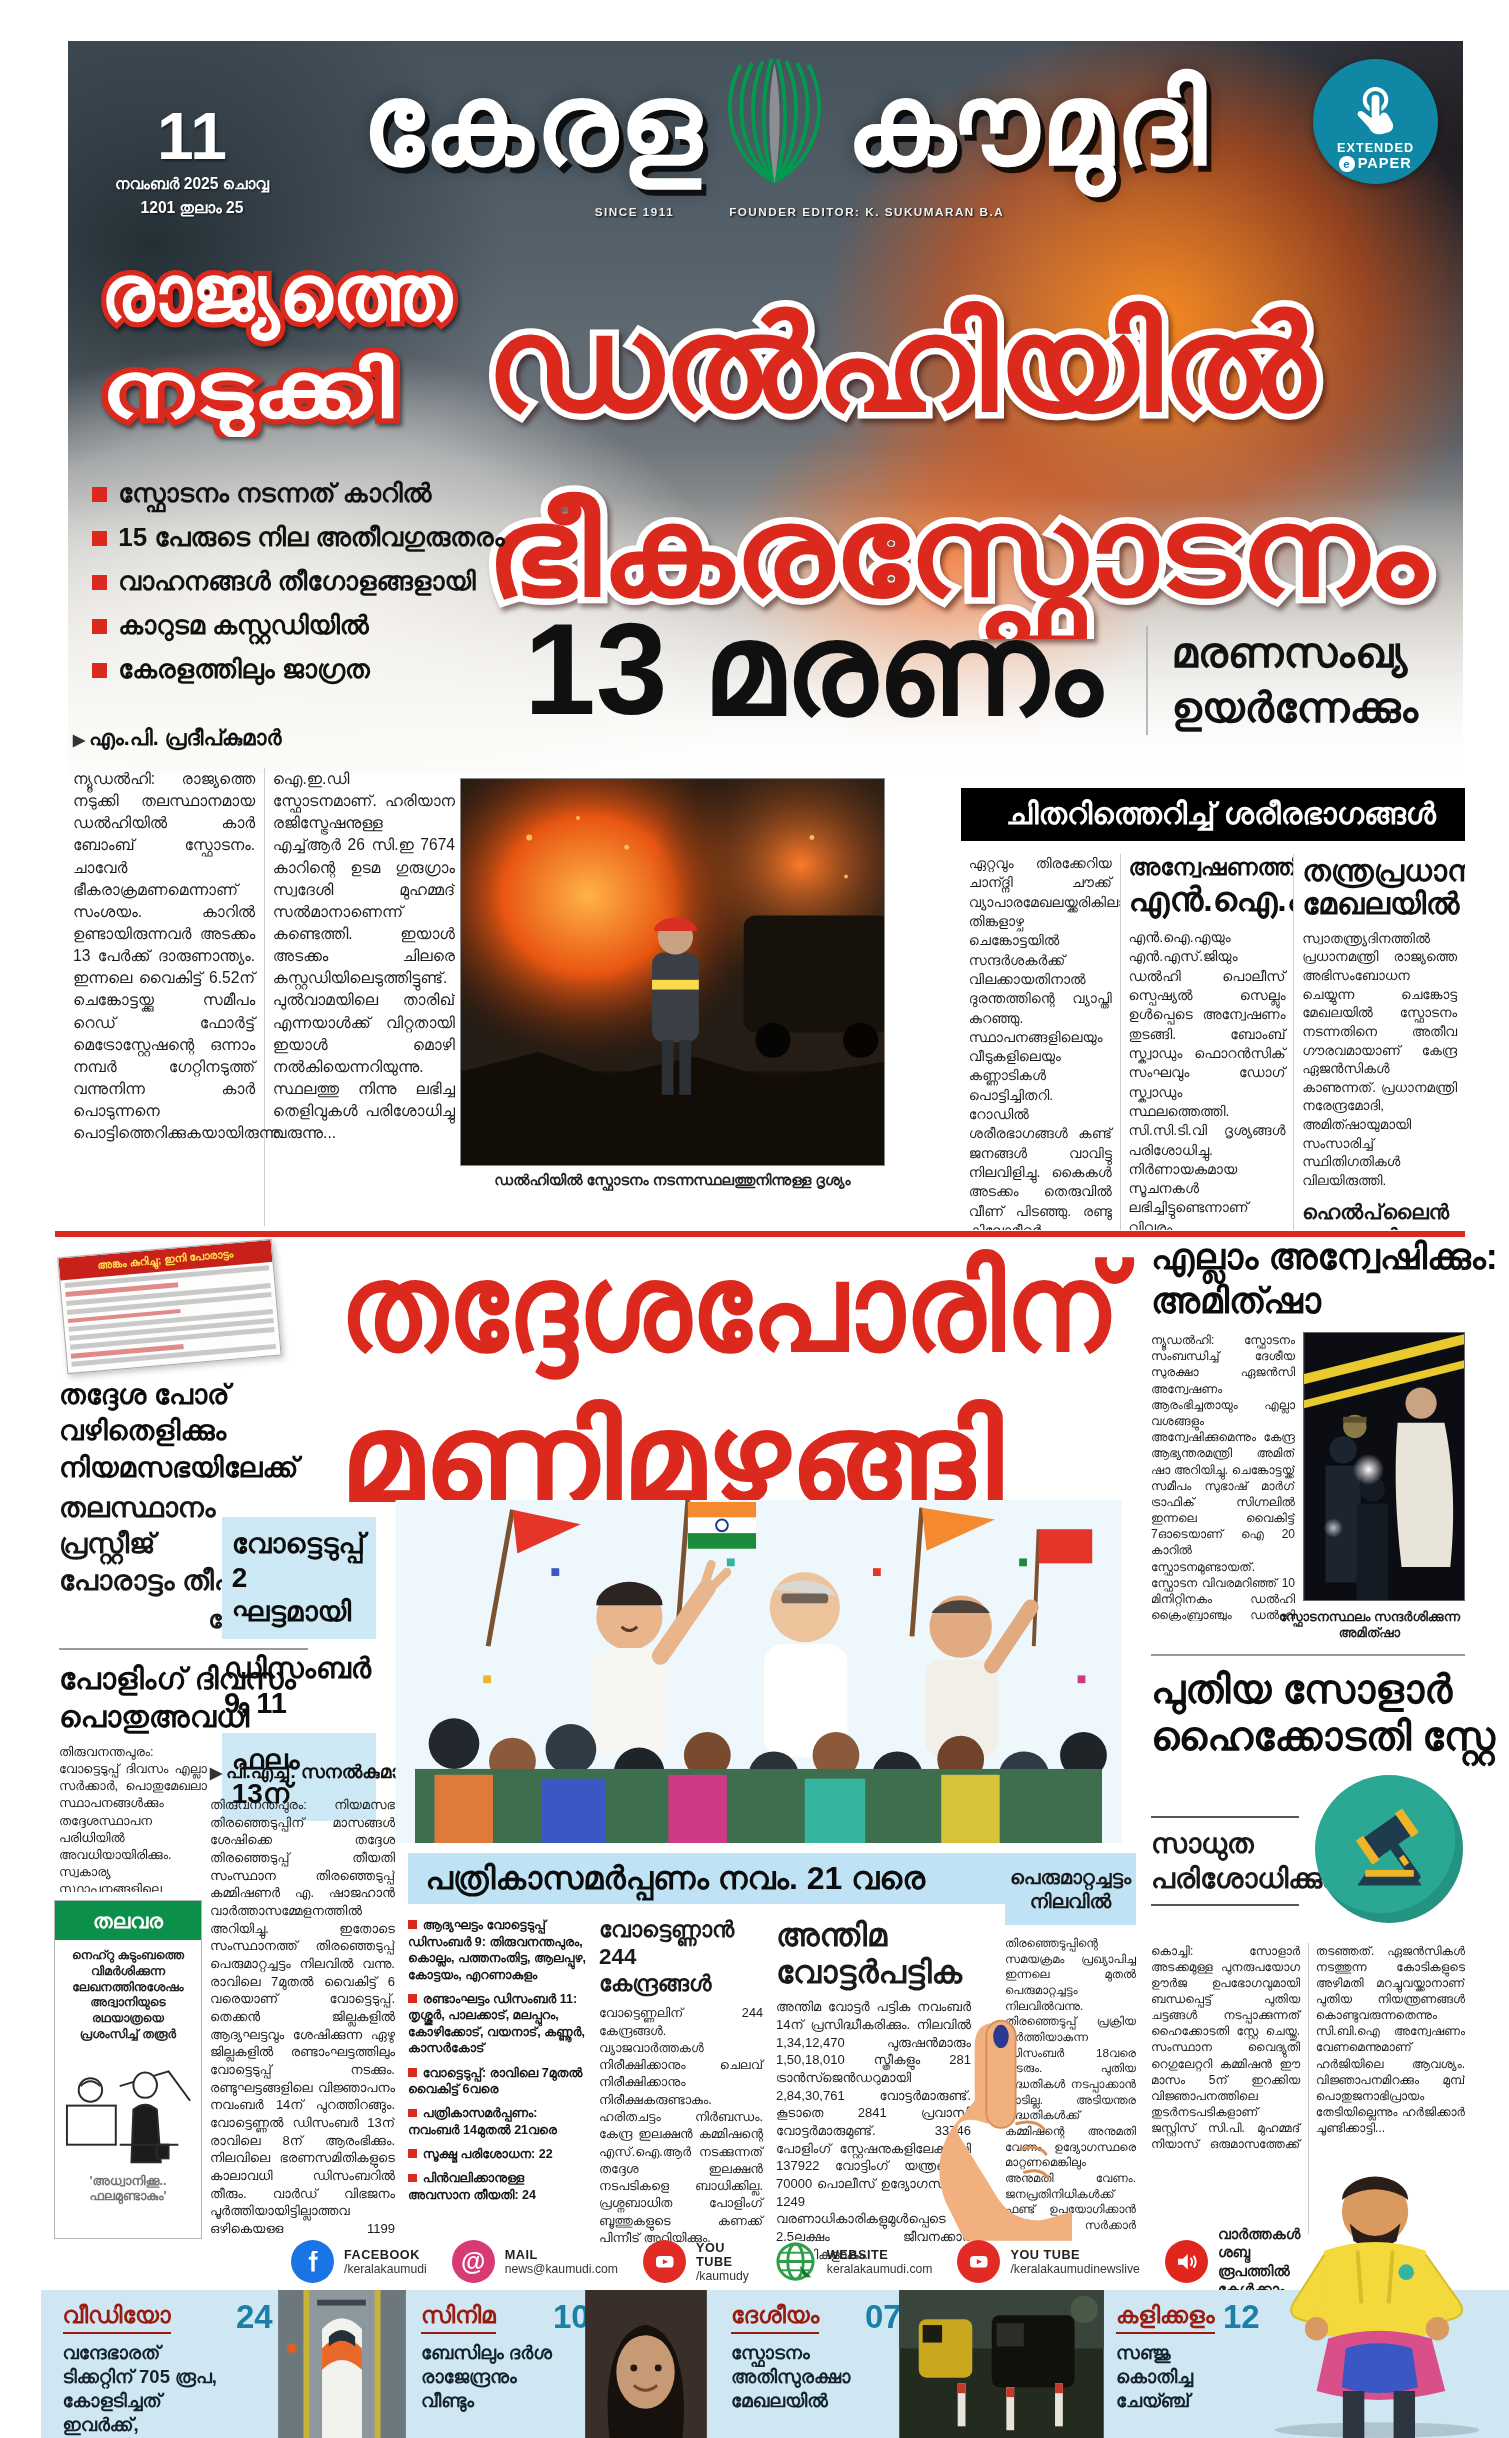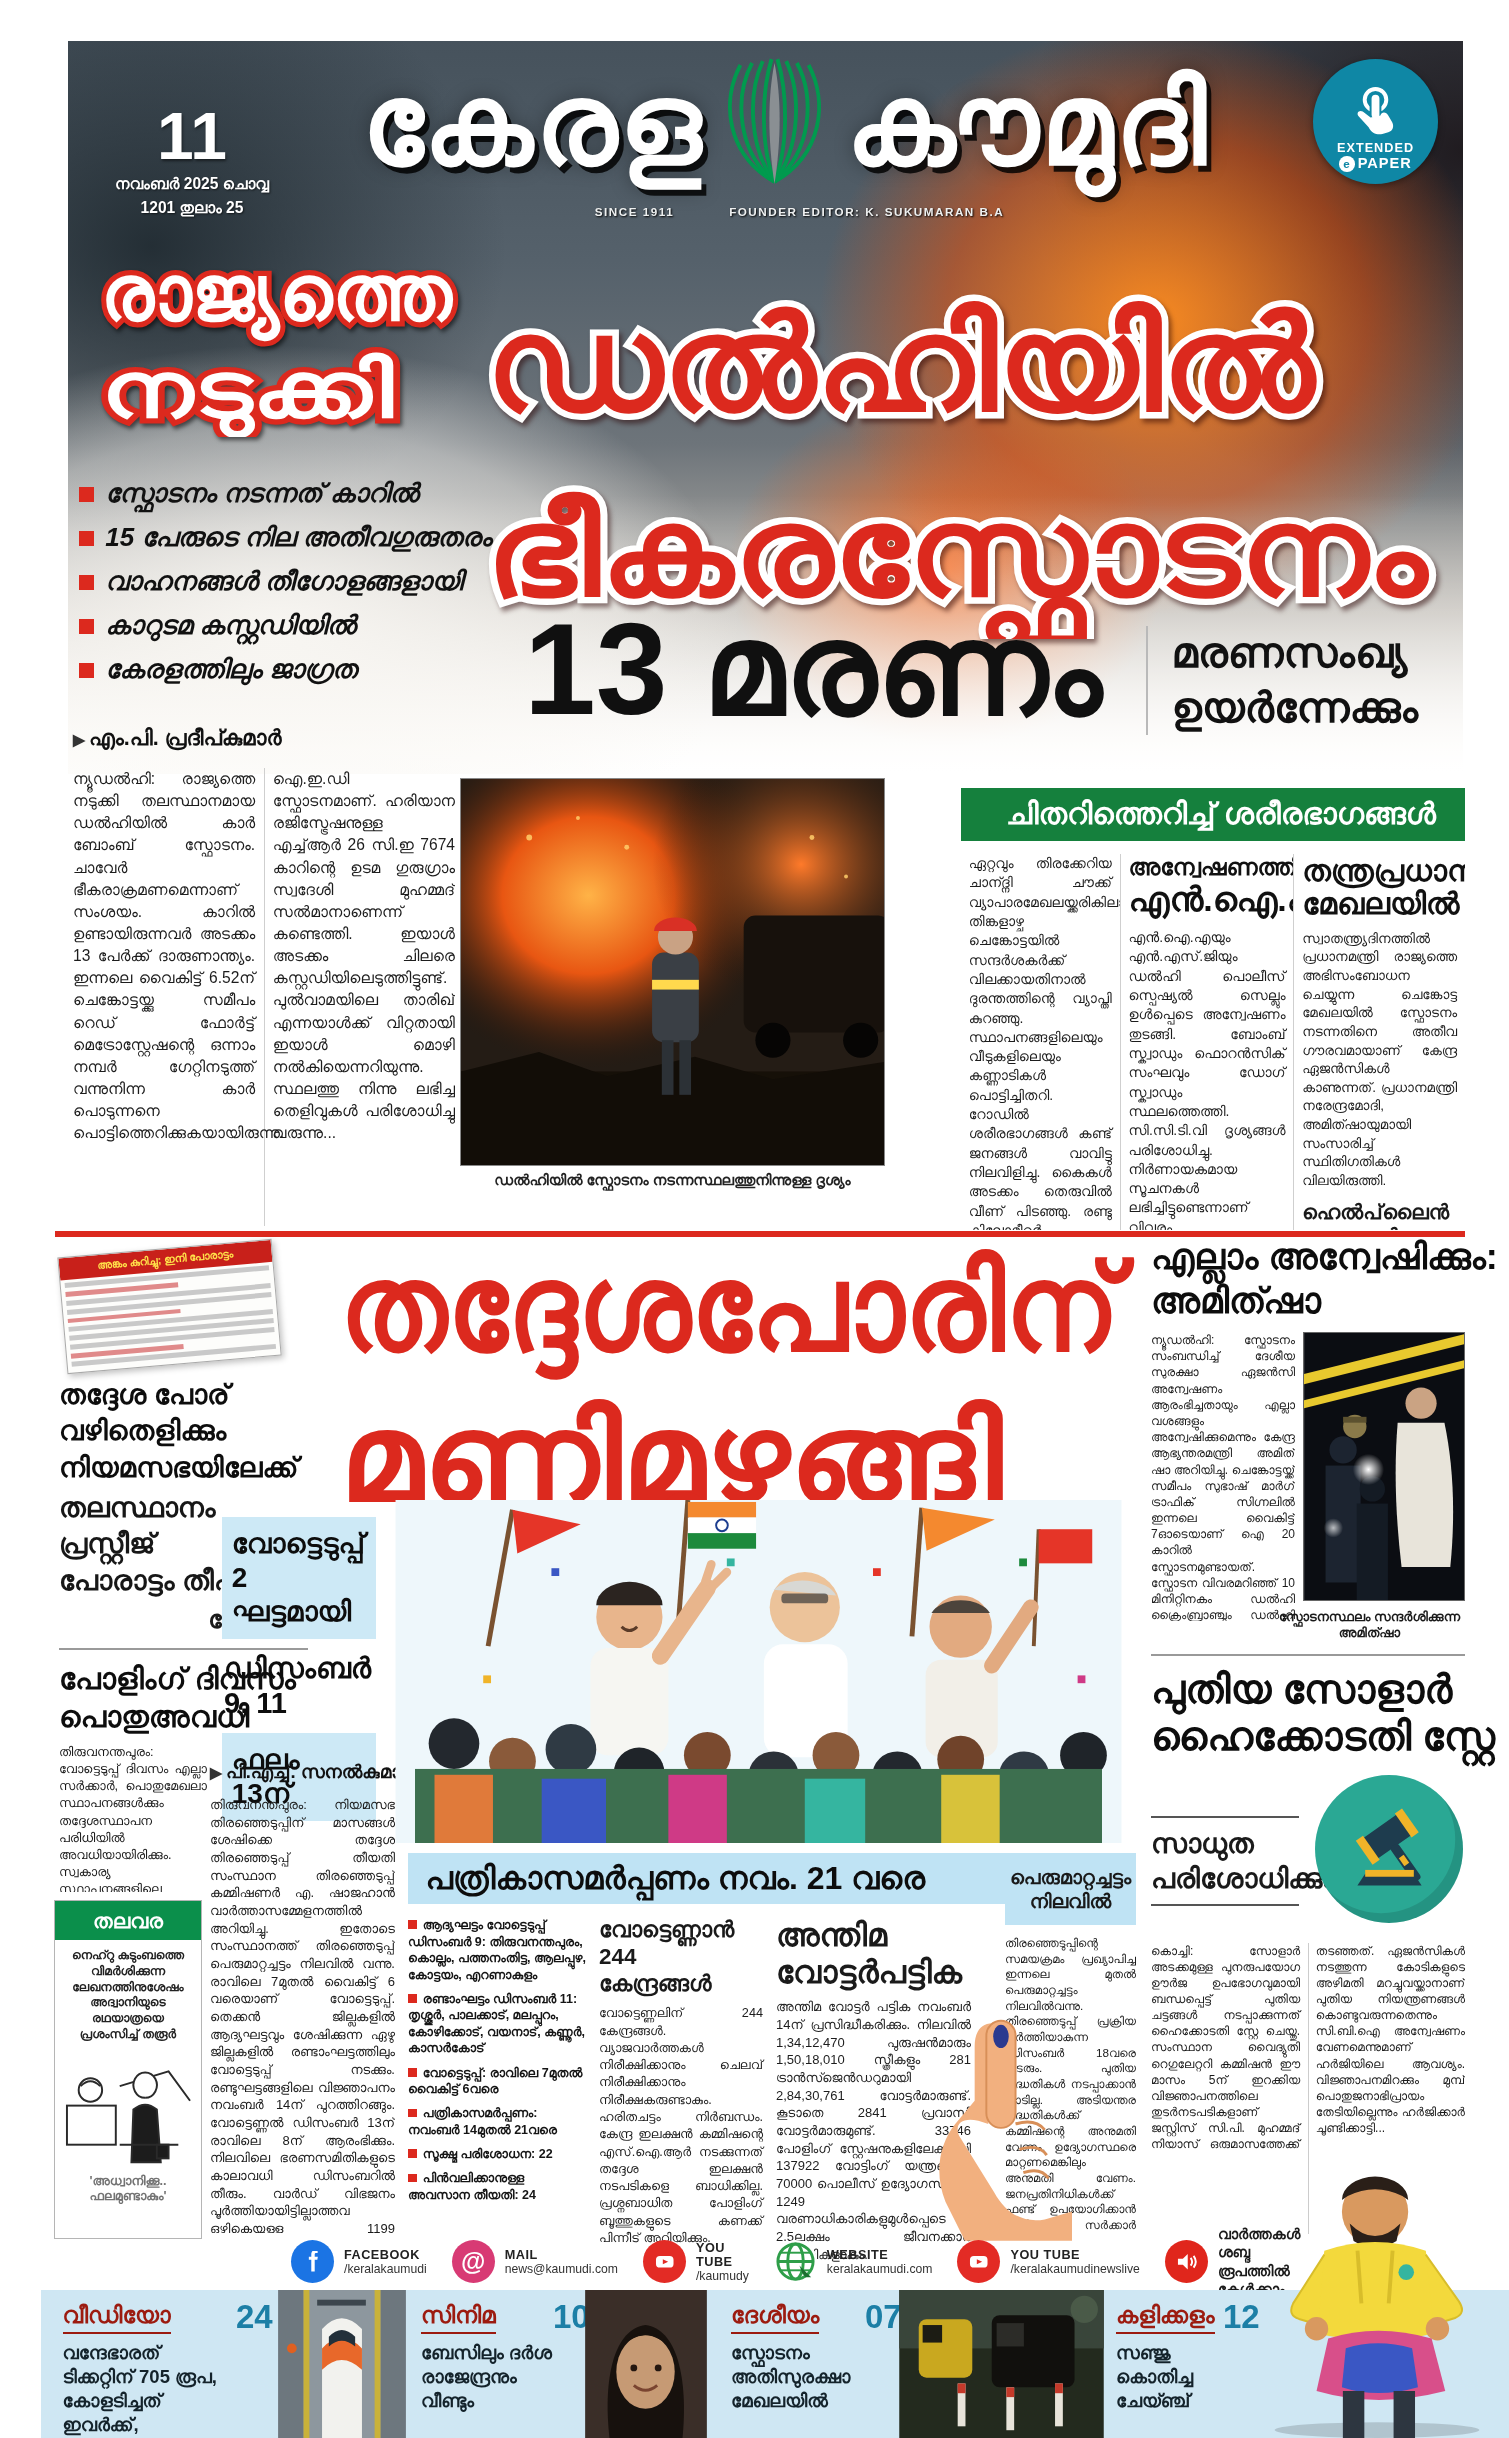--- a/index.html
+++ b/index.html
@@ -32,35 +32,35 @@
      color:#eef0f0;font-size:11.7px;letter-spacing:1.5px;font-weight:700;text-shadow:1px 1px 2px #000;}
   .epaper{position:absolute;right:25px;top:17.6px;width:125px;height:125px;border-radius:50%;
      background:#0f87a5;display:flex;flex-direction:column;align-items:center;justify-content:flex-end;
      padding-bottom:11.7px;box-shadow:0 2px 7.8px rgba(0,0,0,.4);cursor:pointer;}
   .epaper .ep1{color:#fff;font-size:12.7px;font-weight:800;letter-spacing:1px;}
   .epaper .ep2{color:#fff;font-size:14.6px;font-weight:800;letter-spacing:1px;}
   .ep-e{display:inline-block;background:#fff;color:#0f87a5;border-radius:50%;width:15.6px;height:15.6px;
      font-size:11.7px;line-height:15.6px;text-align:center;font-weight:900;margin-right:2.9px;}
   .kicker-svg{position:absolute;left:25px;top:201px;filter:drop-shadow(2.9px 3.9px 2px rgba(0,0,0,.55));}
   .head-svg{position:absolute;left:408px;top:232px;filter:drop-shadow(3.9px 4.9px 2.9px rgba(40,0,0,.5));}
-  .bullets{position:absolute;left:11px;top:437px;width:458px;list-style:none;margin:0;padding:0;font-style:italic;}
+  .bullets{position:absolute;left:24px;top:437px;width:458px;list-style:none;margin:0;padding:0;}
   .bullets li{font-size:26px;font-weight:800;color:#111;margin-bottom:12.7px;line-height:1.2;}
   .sq{display:inline-block;width:14.6px;height:14.6px;background:#dc291e;margin-right:11.7px;}
   .deaths{position:absolute;left:456px;top:564px;font-size:129px;font-weight:900;color:#101010;line-height:1;}
   .sidenote{position:absolute;left:1078px;top:585px;border-left:2.9px solid #b9b9b9;padding-left:23.4px;
      font-size:42px;font-weight:800;color:#111;line-height:1.3;}
 
   
   .byline{font-size:21.5px;font-weight:800;color:#111;}
   .byline .tri{color:#333;font-size:15.6px;margin-right:3.9px;}
   .lead-body{position:absolute;left:73px;top:768px;width:382px;height:458px;font-size:15.6px;line-height:1.42;
      text-align:justify;column-count:2;column-gap:17.6px;column-rule:1px solid #cfcfcf;color:#1d1d1d;overflow:hidden;}
   .lead-photo{position:absolute;left:460px;top:778px;width:425px;height:388px;border:1px solid #888;overflow:hidden;}
   .lead-caption{position:absolute;left:460px;top:1172px;width:425px;text-align:center;font-size:14.6px;font-weight:600;color:#222;}
-  .banner{position:absolute;left:961px;top:788px;width:504px;height:53px;background:#15803d;color:#fff;
+  .banner{position:absolute;left:961px;top:788px;width:504px;height:53px;background:#000000;color:#fff;
      display:flex;align-items:center;justify-content:center;font-size:30px;font-weight:800;padding-left:16px;}
   .shatter-cols{position:absolute;left:961px;top:854px;width:504px;height:376px;display:flex;gap:0;}
   .scol{padding:0 7.8px;overflow:hidden;}
   .scol + .scol{border-left:1px solid #cfcfcf;}
   .scol .bodytxt{font-size:14px;line-height:1.38;text-align:justify;color:#1d1d1d;}
   .subhead-sm{font-size:23.4px;font-weight:800;line-height:1.15;color:#111;}
   .subhead-lg{font-size:34px;font-weight:900;line-height:1.1;color:#111;margin-bottom:9.8px;}
   .helpline-title{font-size:20.5px;font-weight:900;margin:9.8px 0 5.9px;}
   .redrule{position:absolute;left:55px;top:1231px;width:1410px;height:5.9px;background:#dc291e;}
 

